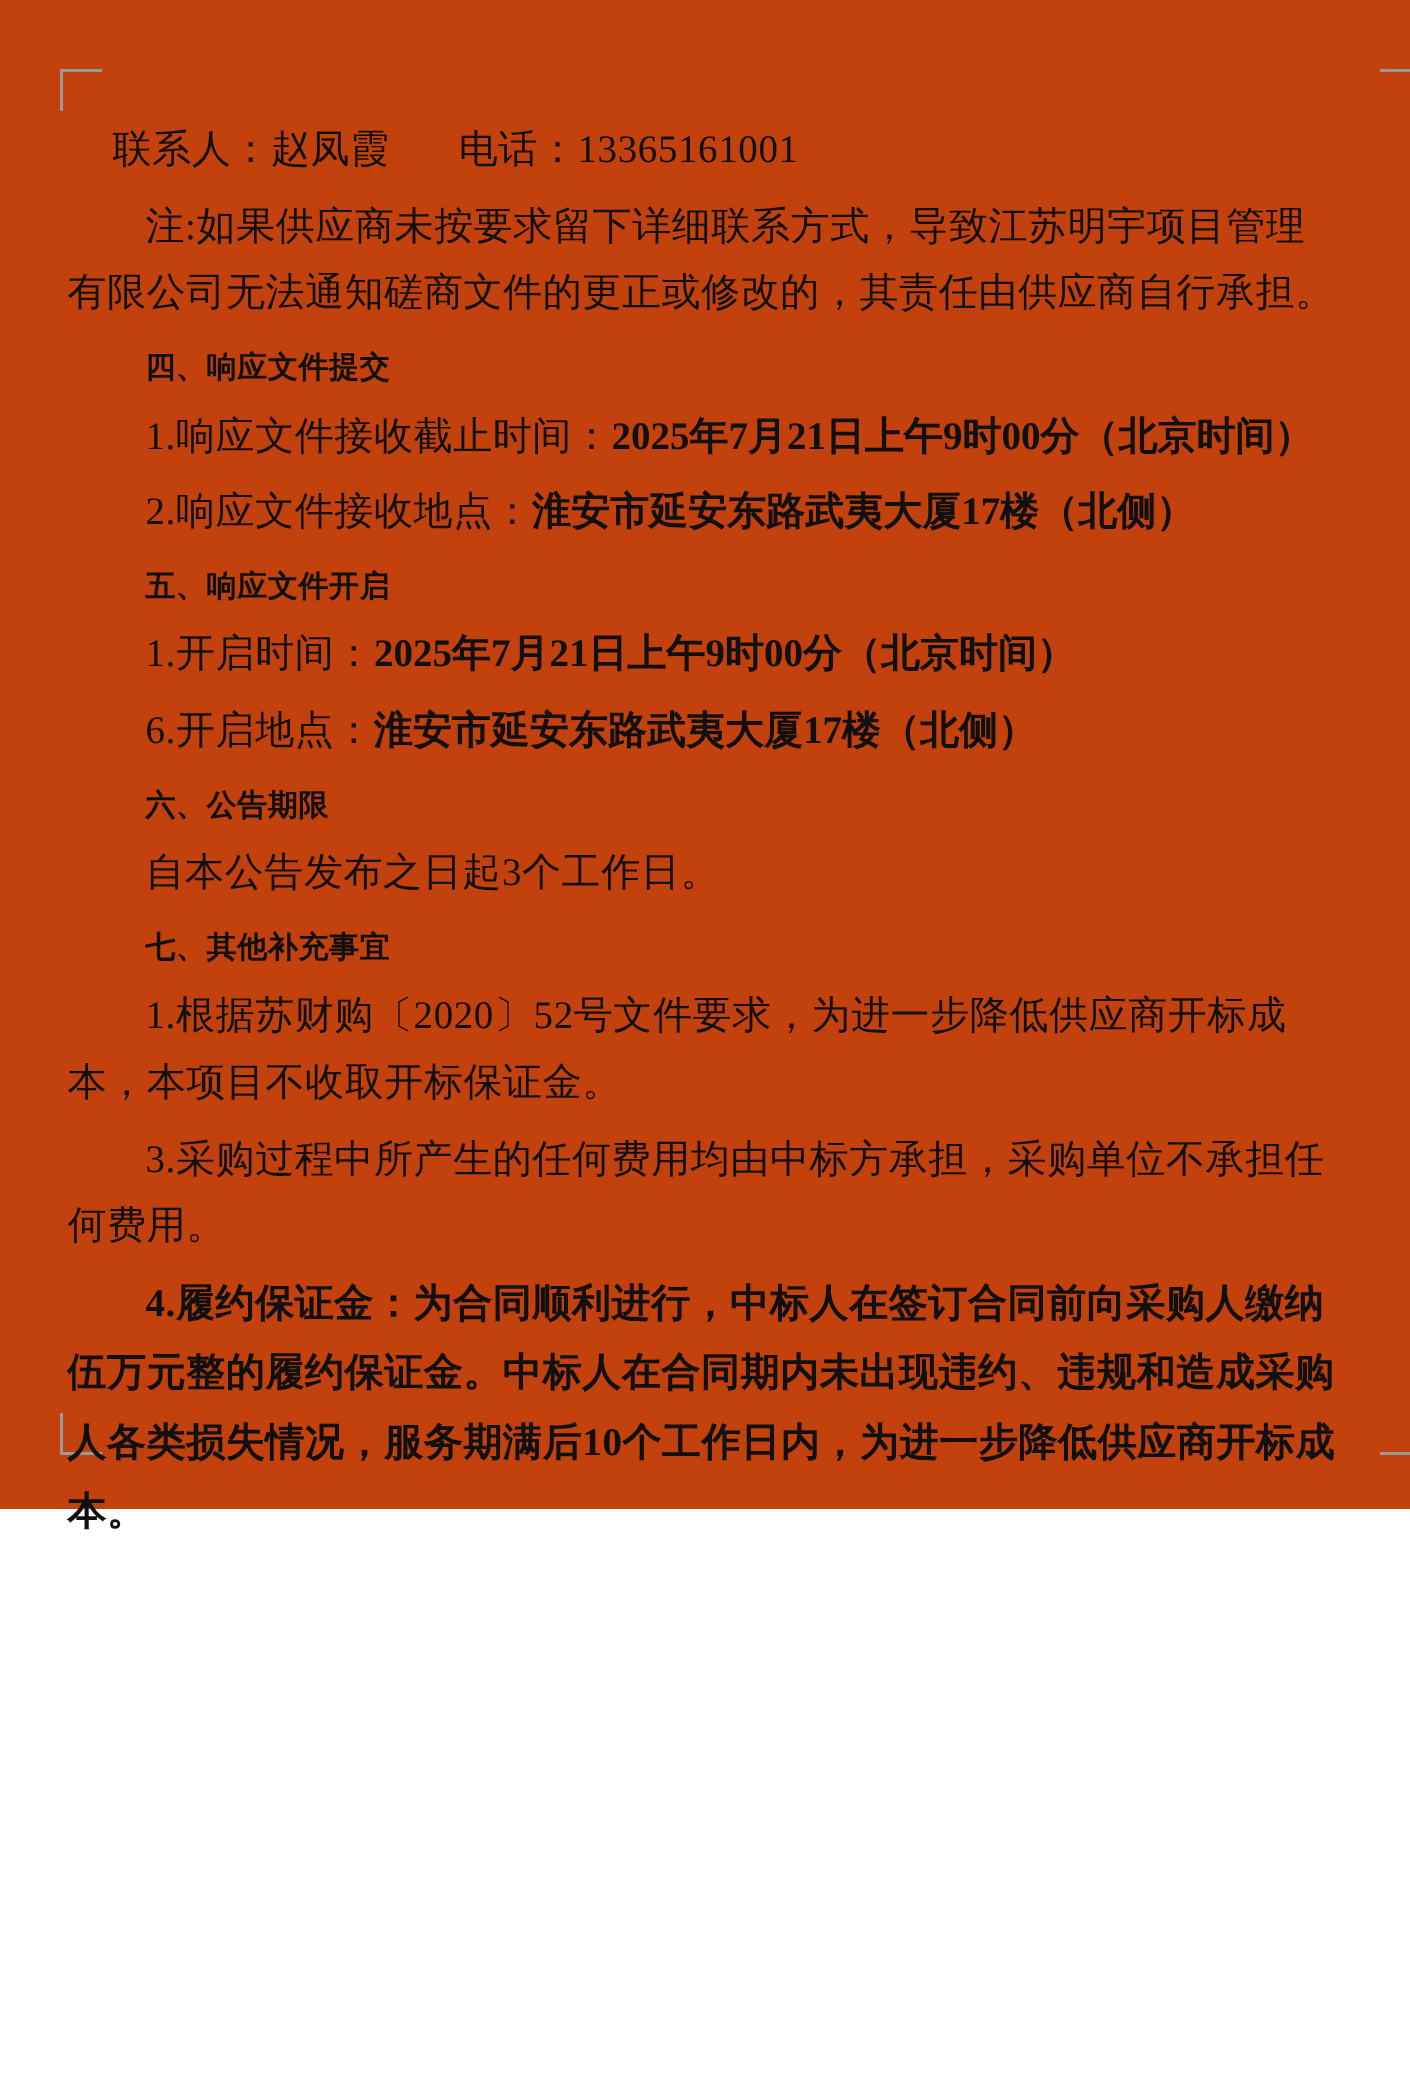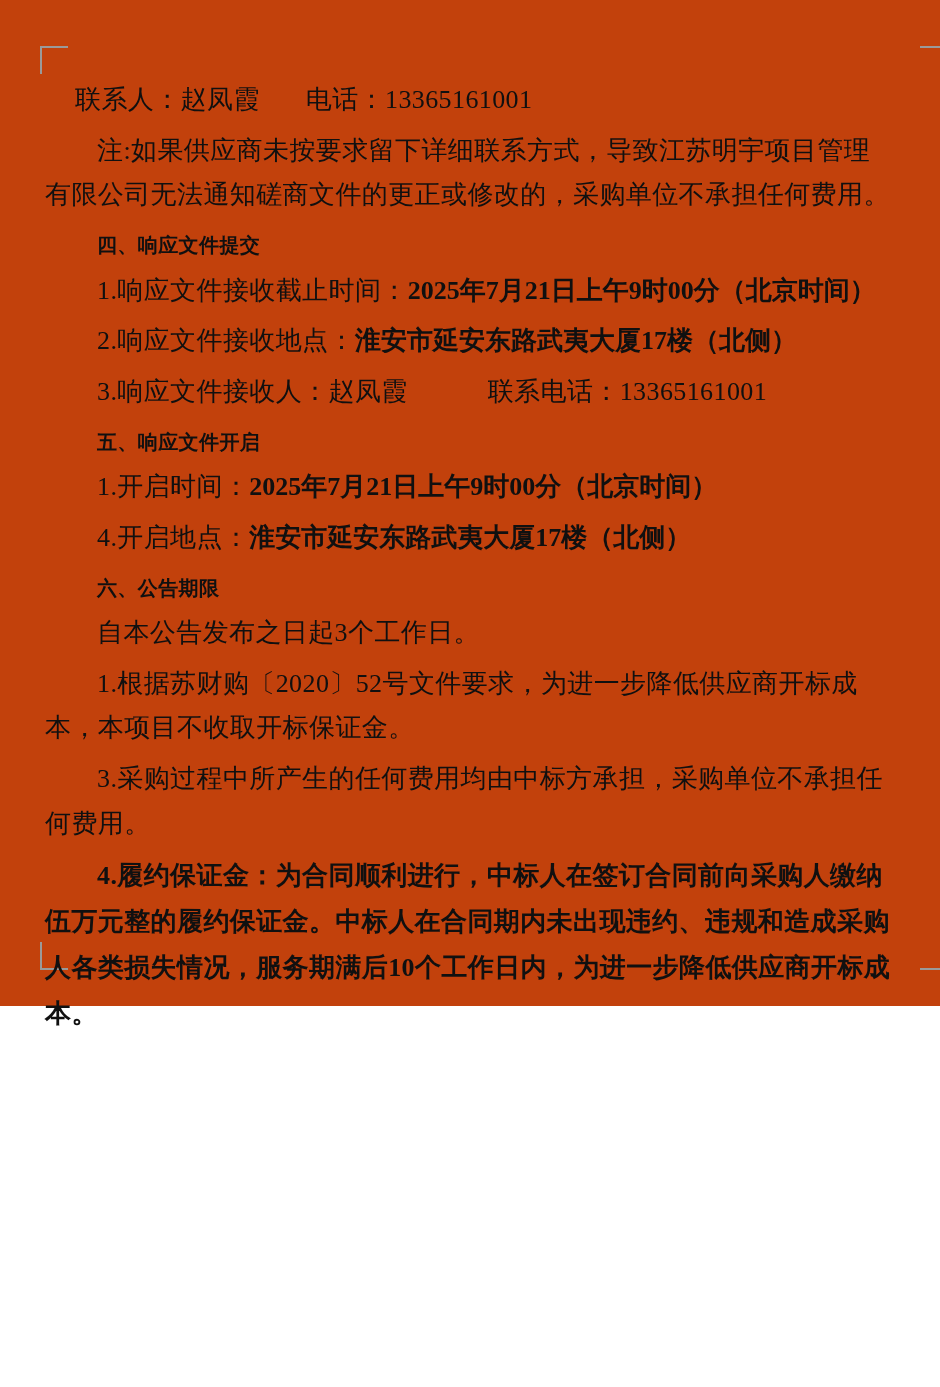--- a/index.html
+++ b/index.html
@@ -91,49 +91,47 @@
   <div class="crop tr"></div>
   <div class="crop bl"></div>
   <div class="crop br"></div>
 
   <div class="content">
 
     <p class="indent-small">
       <span>联系人：</span><span>赵凤霞</span><span class="gap-wide"></span><span>电话：</span><span>13365161001</span>
     </p>
 
-    <p class="indent">注:如果供应商未按要求留下详细联系方式，导致江苏明宇项目管理有限公司无法通知磋商文件的更正或修改的，采购单位不承担任何费用。</p>
+    <p class="indent">注:如果供应商未按要求留下详细联系方式，导致江苏明宇项目管理有限公司无法通知磋商文件的更正或修改的，其责任由供应商自行承担。</p>
 
     <p class="heading">四、响应文件提交</p>
 
     <p class="indent">
       <span>1.响应文件接收截止时间：</span><span class="u">2025年7月21日上午9时00分（北京时间）</span>
     </p>
 
     <p class="indent">
       <span>2.响应文件接收地点：</span><span class="u">淮安市延安东路武夷大厦17楼（北侧）</span>
     </p>
 
-    <p class="indent">
-      <span>3.响应文件接收人：赵凤霞</span><span class="gap-big"></span><span>联系电话：</span><span>13365161001</span>
-    </p>
 
     <p class="heading">五、响应文件开启</p>
 
     <p class="indent">
       <span>1.开启时间：</span><span class="u">2025年7月21日上午9时00分（北京时间）</span>
     </p>
 
     <p class="indent">
-      <span>4.开启地点：</span><span class="u">淮安市延安东路武夷大厦17楼（北侧）</span>
+      <span>6.开启地点：</span><span class="u">淮安市延安东路武夷大厦17楼（北侧）</span>
     </p>
 
     <p class="heading">六、公告期限</p>
     <p class="indent">自本公告发布之日起3个工作日。</p>
 
+    <p class="heading">七、其他补充事宜</p>
     <p class="indent">1.根据苏财购〔2020〕52号文件要求，为进一步降低供应商开标成本，本项目不收取开标保证金。</p>
     <p class="indent">3.采购过程中所产生的任何费用均由中标方承担，采购单位不承担任何费用。</p>
 
     <div class="last-block">
       <p class="indent">
         <span class="bold">4.履约保证金：</span><span class="bold">为合同顺利进行，中标人在签订合同前向采购人缴纳伍万元整的履约保证金。中标人在合同期内未出现违约、违规和造成采购人各类损失情况，服务期满后10个工作日内，为进一步降低供应商开标成本。</span>
       </p>
     </div>
 
   </div>

